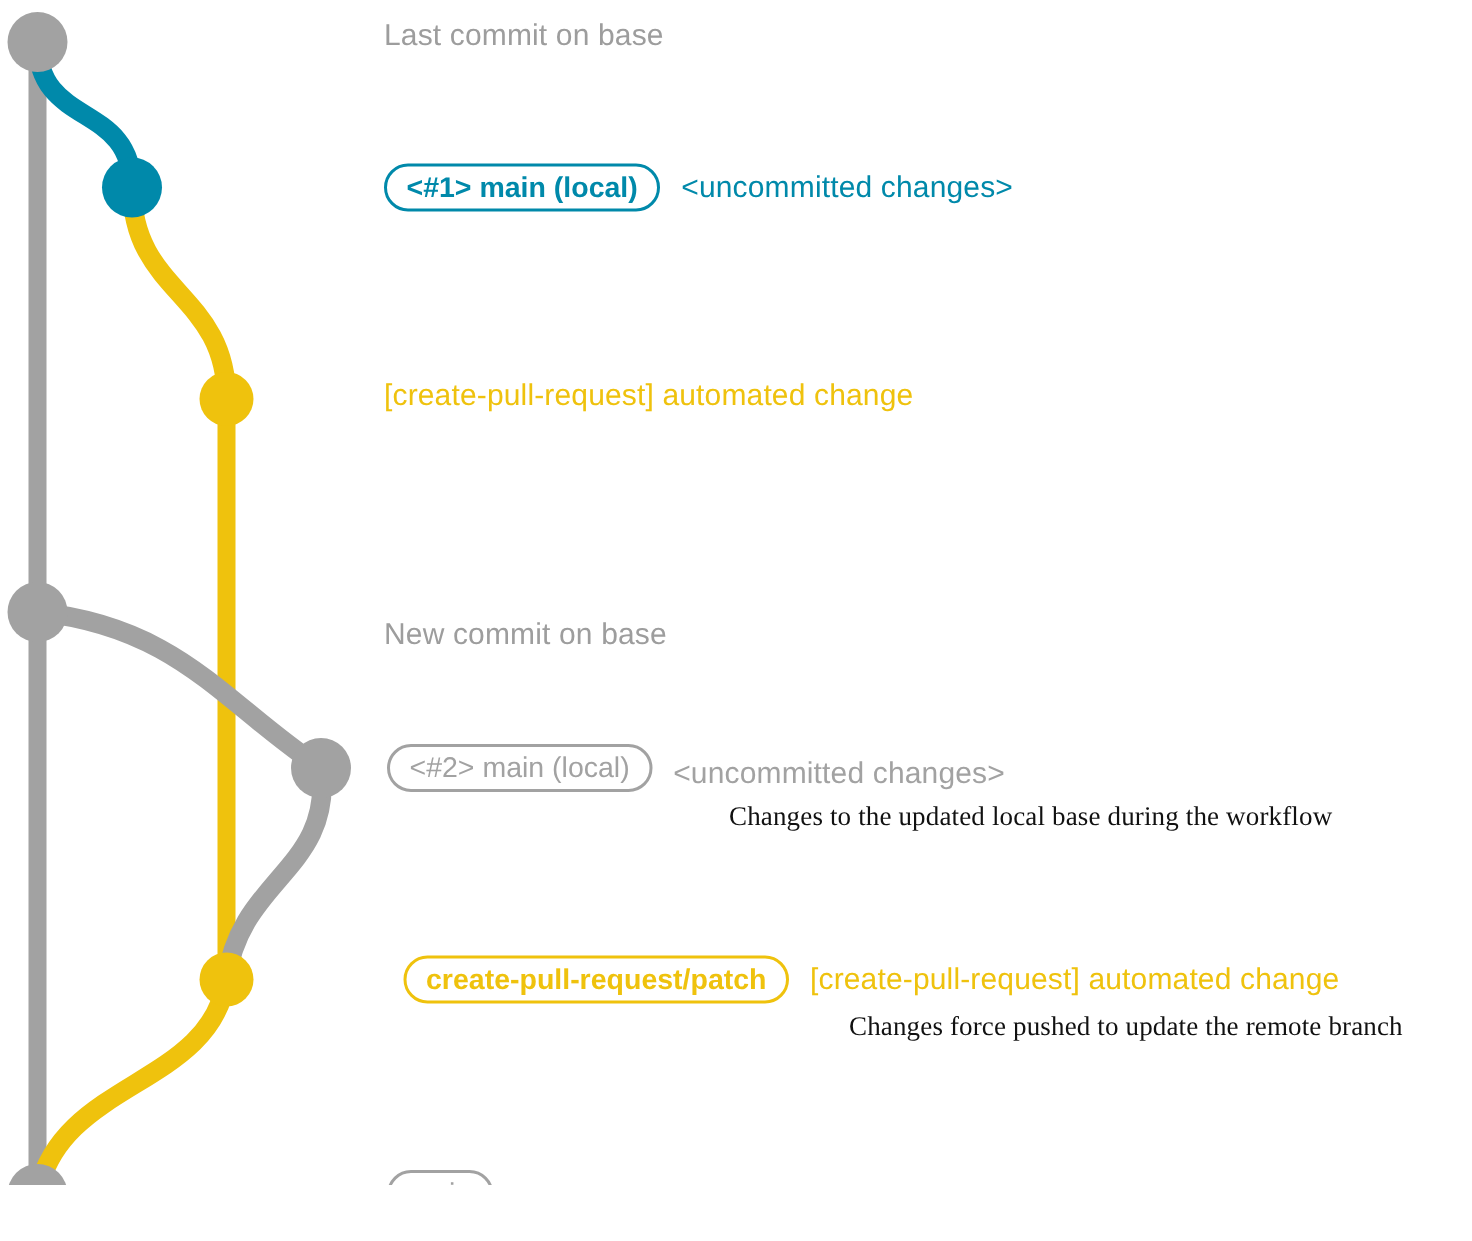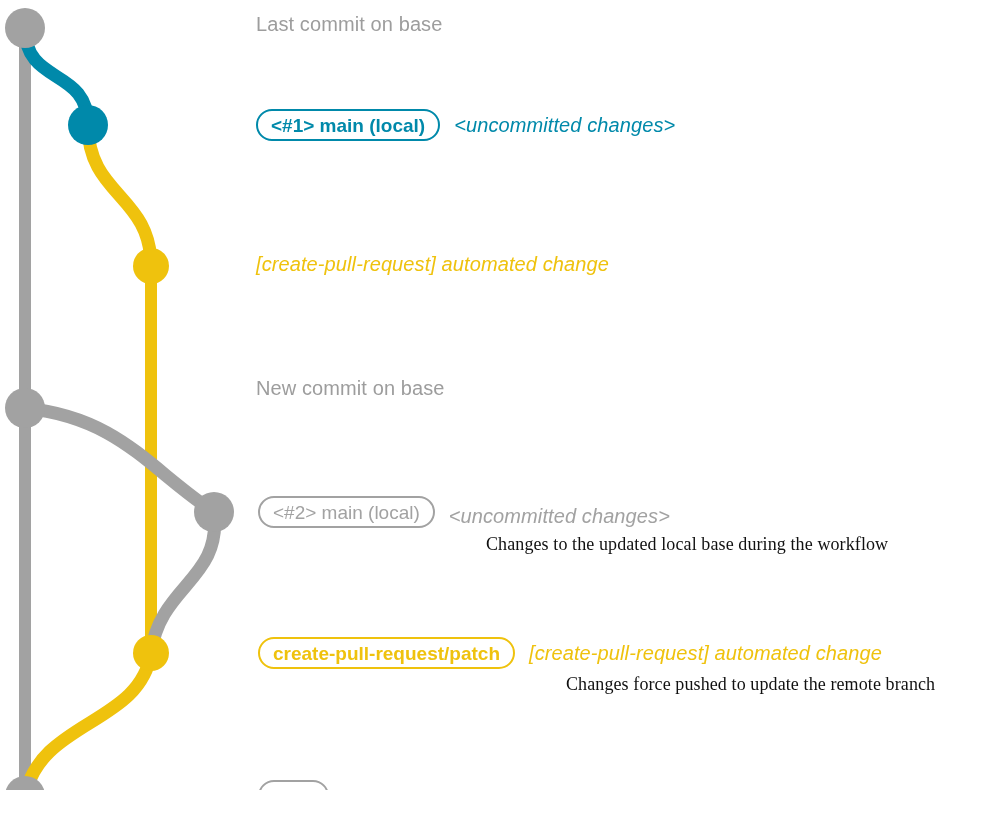--- a/index.html
+++ b/index.html
@@ -49,21 +49,20 @@
     line-height: 1;
   }
   .pill.thin {
     font-weight: 400;
   }
   .subject {
     font-family: "Liberation Sans", sans-serif;
     font-size: 20px;
     margin-left: 14px;
     letter-spacing: 0.1px;
-    font-style: italic;
   }
   .desc {
     position: absolute;
     font-family: "Liberation Serif", serif;
     font-size: 18px;
     color: #111111;
     white-space: nowrap;
     letter-spacing: 0.1px;
   }
   .c-teal { color: #0089aa; }
@@ -108,31 +107,31 @@
 
   <div class="row" style="left:256px; top:109px;">
     <span class="pill c-teal">&lt;#1&gt; main (local)</span>
     <span class="subject c-teal">&lt;uncommitted changes&gt;</span>
   </div>
 
   <div class="row" style="left:256px; top:253px;">
     <span class="subject c-yellow" style="margin-left:0;">[create-pull-request] automated change</span>
   </div>
 
-  <div class="row" style="left:256px; top:377px;justify-content:flex-end;">
+  <div class="row" style="left:256px; top:412px;justify-content:flex-end;">
     <span class="heading c-graylabel">New commit on base</span>
   </div>
 
   <div class="row" style="left:258px; top:496px;align-items:flex-end;">
     <span class="pill thin c-gray">&lt;#2&gt; main (local)</span>
     <span class="subject c-gray">&lt;uncommitted changes&gt;</span>
   </div>
   <div class="desc" style="left:486px; top:534px;">Changes to the updated local base during the workflow</div>
 
-  <div class="row" style="left:258px; top:637px;">
+  <div class="row" style="left:269px; top:637px;">
     <span class="pill c-yellow">create-pull-request/patch</span>
     <span class="subject c-yellow">[create-pull-request] automated change</span>
   </div>
   <div class="desc" style="left:566px; top:674px;">Changes force pushed to update the remote branch</div>
 
   <div class="row" style="left:258px; top:780px;">
     <span class="pill thin c-gray">main</span>
   </div>
 
 </div>

